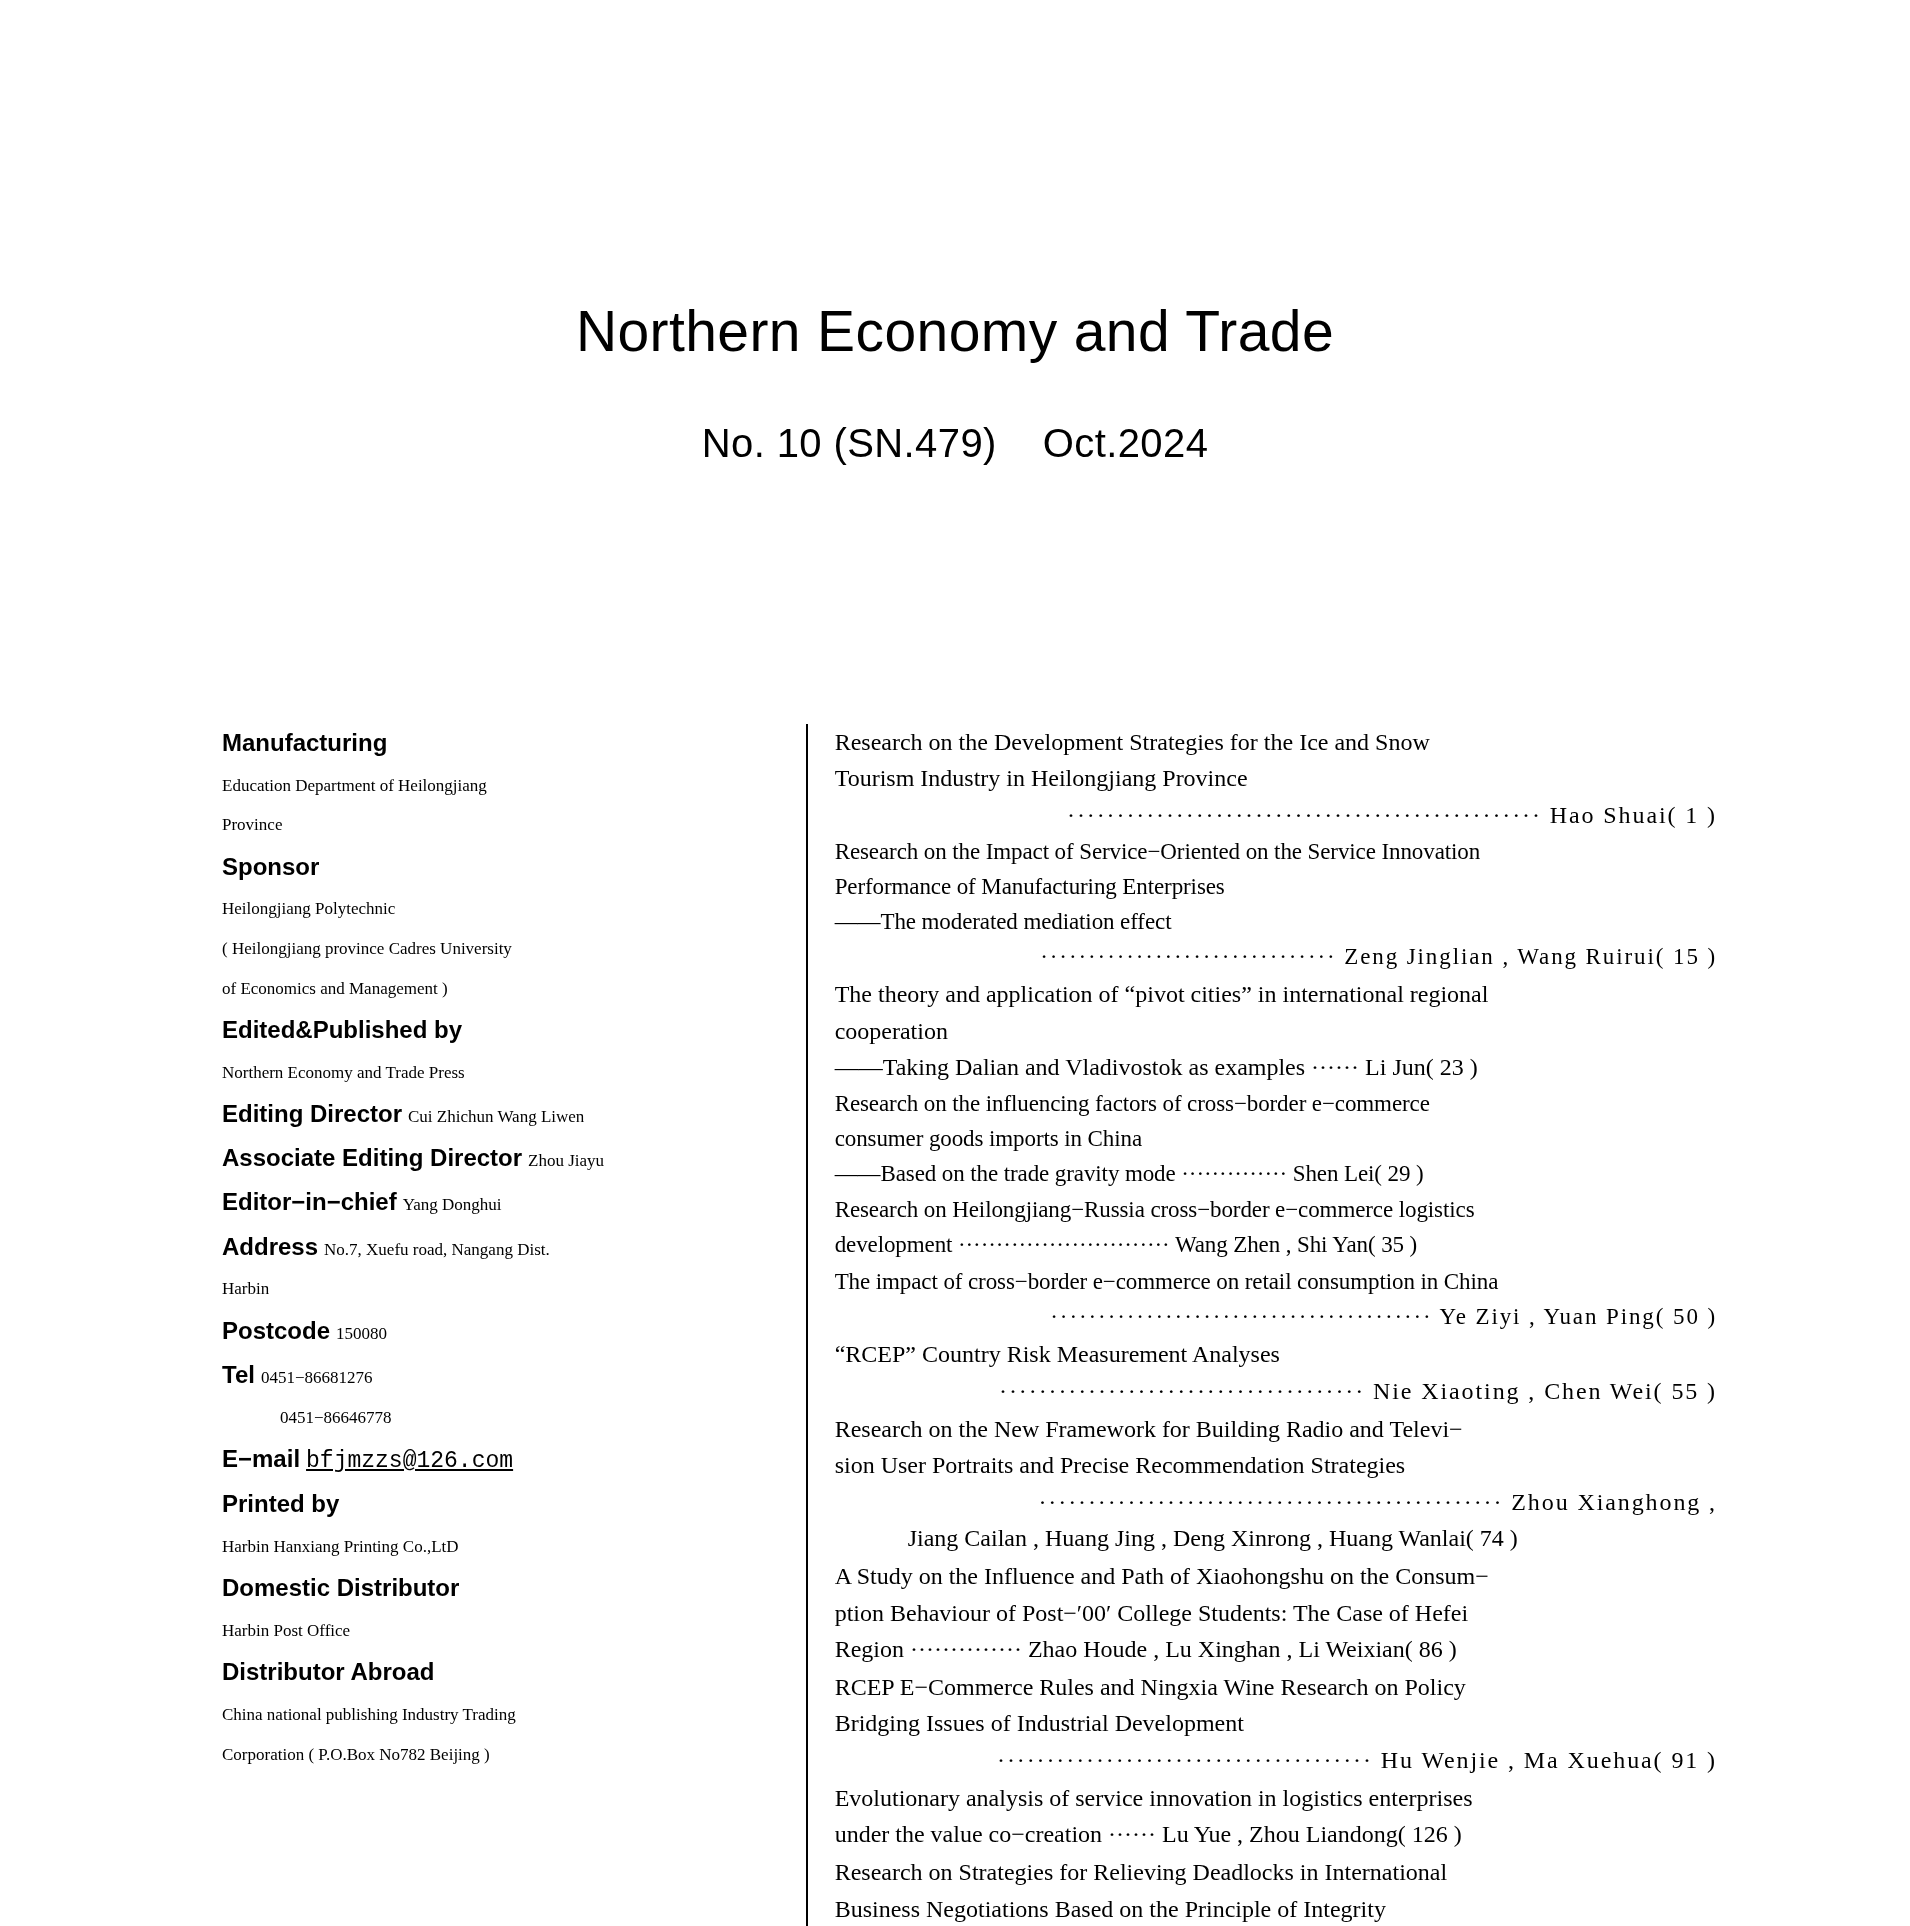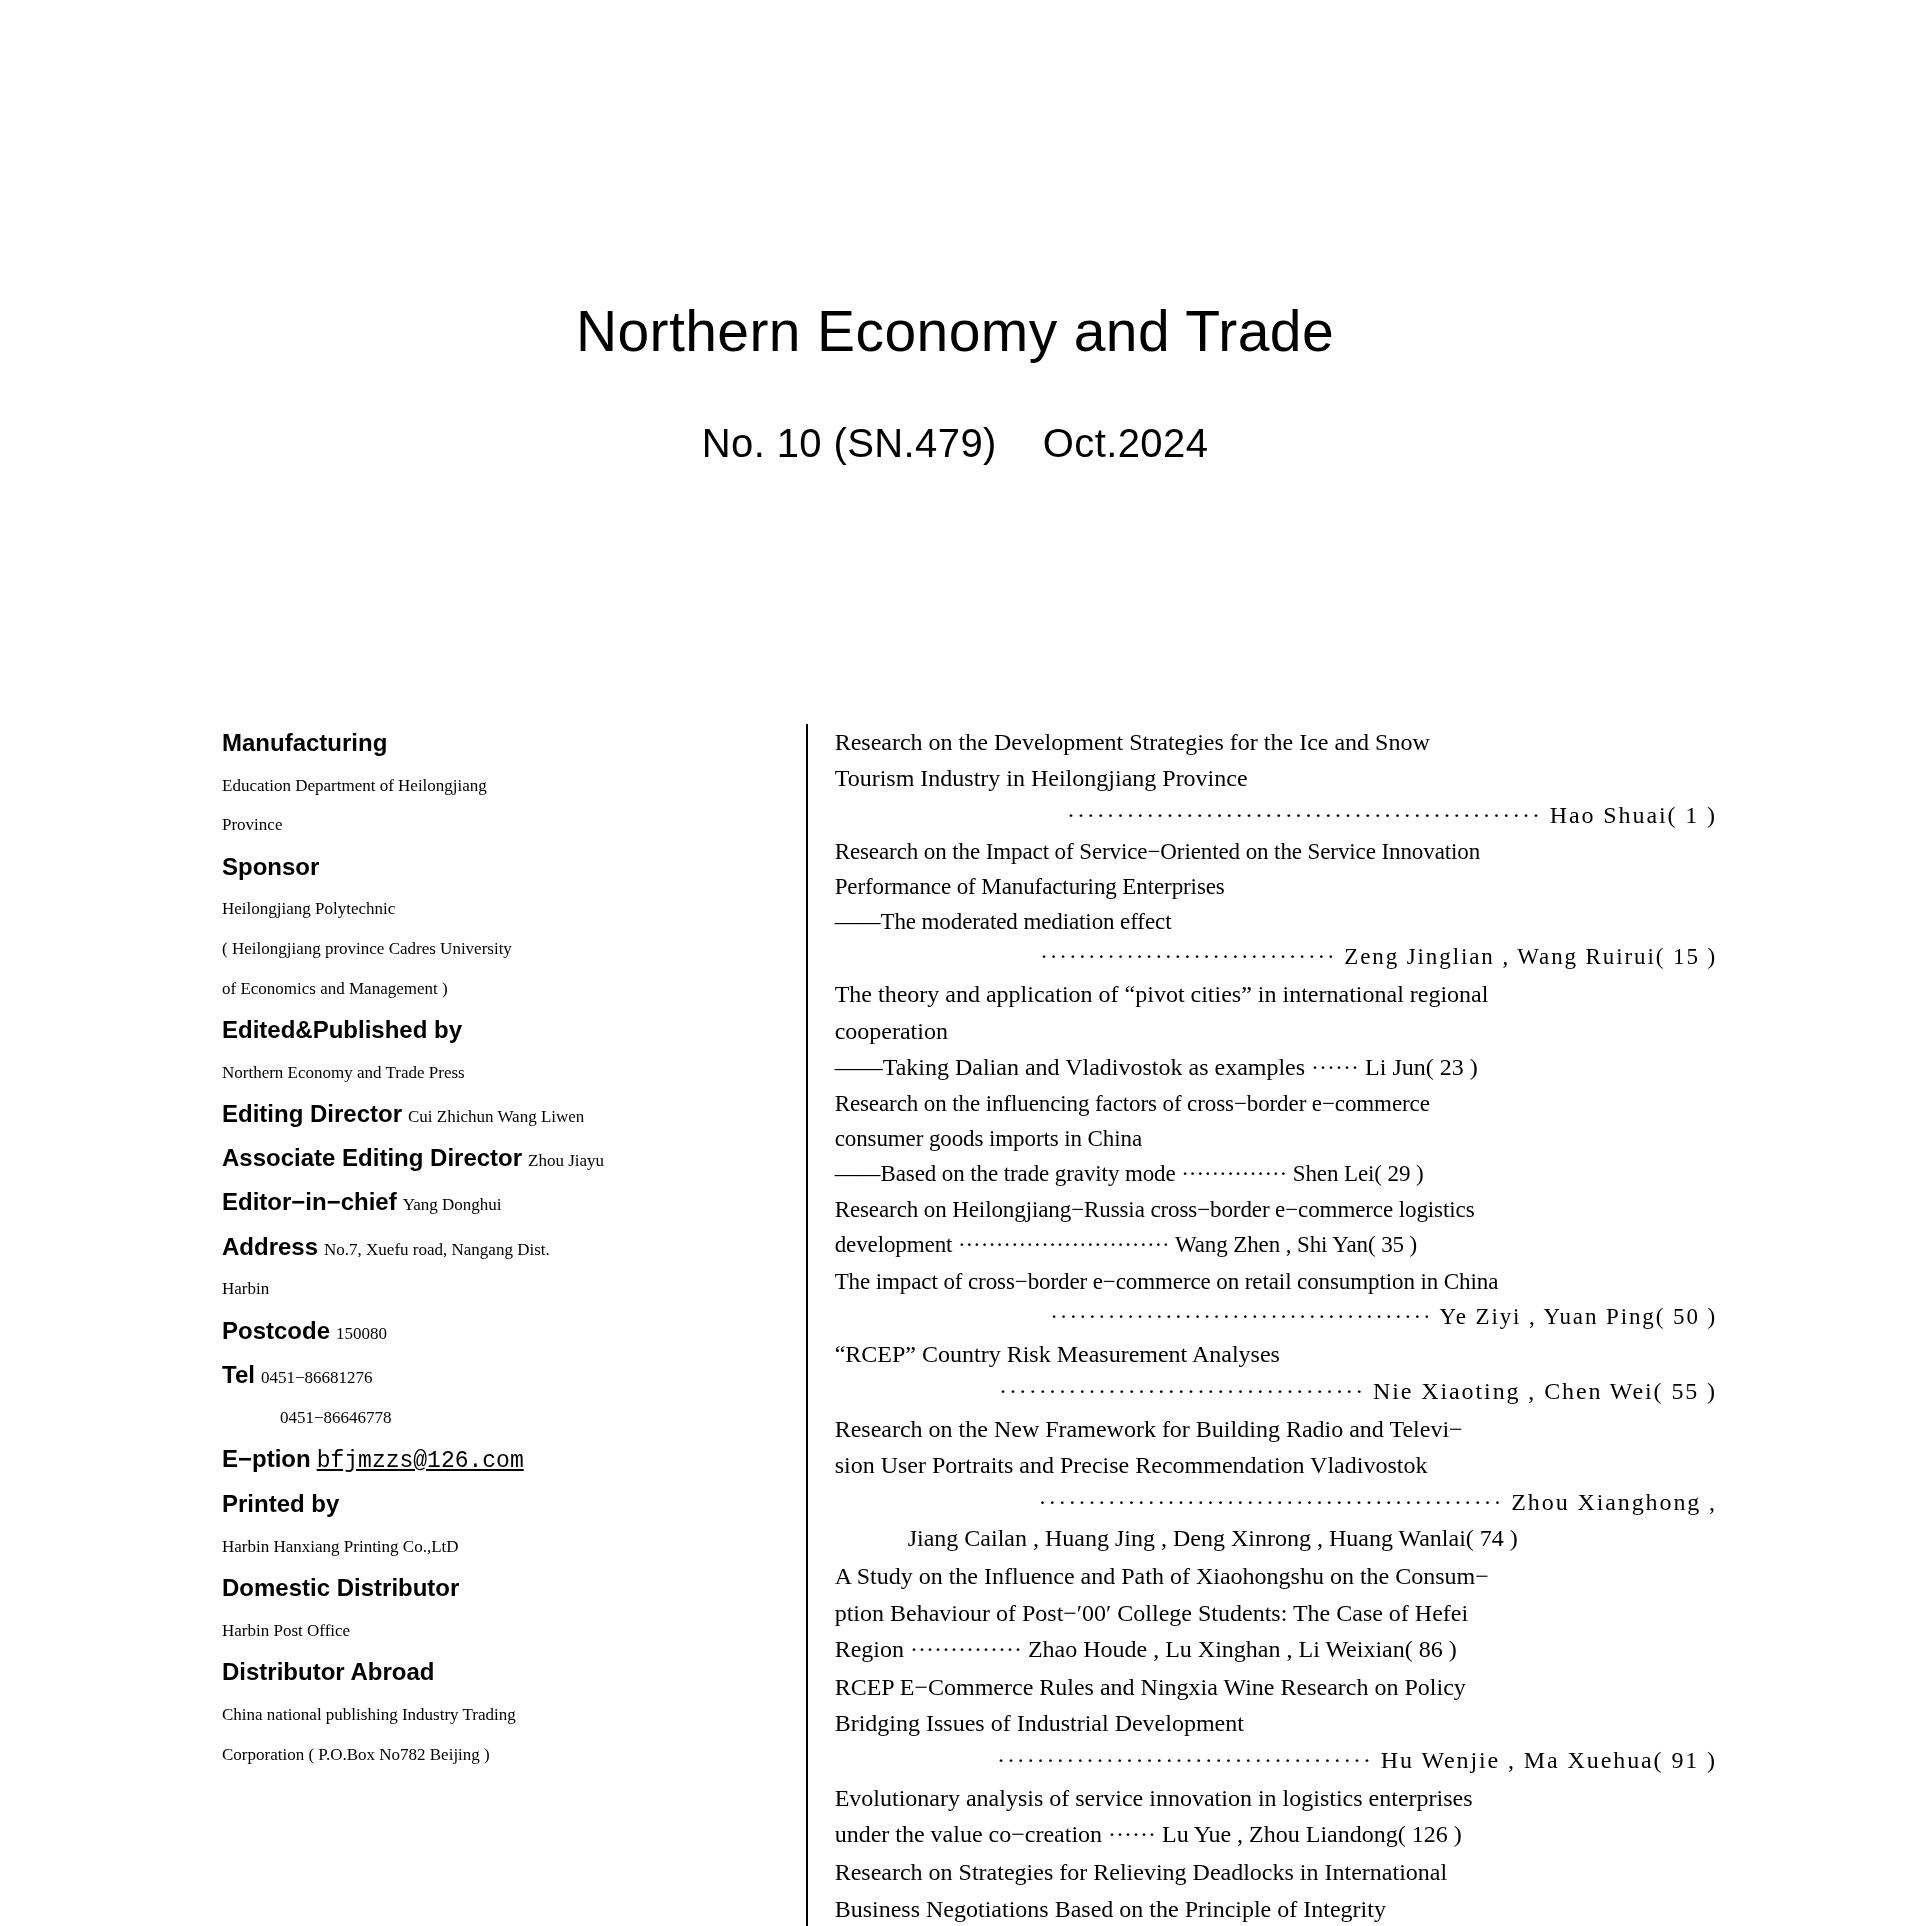--- a/index.html
+++ b/index.html
@@ -152,21 +152,21 @@
       <p class="line"><span class="lbl">Editor−in−chief</span> <span class="val">Yang Donghui</span></p>
 
       <p class="line tight"><span class="lbl">Address</span> <span class="val">No.7,  Xuefu road, Nangang Dist.</span></p>
       <p class="line"><span class="val">Harbin</span></p>
 
       <p class="line"><span class="lbl">Postcode</span> <span class="val">150080</span></p>
 
       <p class="line tight"><span class="lbl">Tel</span> <span class="val">0451−86681276</span></p>
       <p class="line indent"><span class="val">0451−86646778</span></p>
 
-      <p class="line"><span class="lbl">E−ption</span> <a class="email-link" href="#">bfjmzzs@126.com</a></p>
+      <p class="line"><span class="lbl">E−mail</span> <a class="email-link" href="#">bfjmzzs@126.com</a></p>
 
       <p class="line tight"><span class="lbl">Printed by</span></p>
       <p class="line"><span class="val">Harbin Hanxiang Printing Co.,LtD</span></p>
 
       <p class="line tight"><span class="lbl">Domestic Distributor</span></p>
       <p class="line"><span class="val">Harbin Post Office</span></p>
 
       <p class="line tight"><span class="lbl">Distributor Abroad</span></p>
       <p class="line tight"><span class="val">China national publishing Industry Trading</span></p>
       <p class="line"><span class="val">Corporation ( P.O.Box No782 Beijing )</span></p>
@@ -212,21 +212,21 @@
         <span class="sub toc-line-right dots">········································  Ye Ziyi , Yuan Ping( 50 )</span>
       </div>
 
       <div class="toc-entry">
         <span>“RCEP” Country Risk Measurement Analyses</span>
         <span class="sub toc-line-right dots">·····································  Nie Xiaoting , Chen Wei( 55 )</span>
       </div>
 
       <div class="toc-entry">
         <span>Research on the New Framework for Building Radio and Televi−</span>
-        <span class="sub">sion User Portraits and Precise Recommendation Vladivostok</span>
+        <span class="sub">sion User Portraits and Precise Recommendation Strategies</span>
         <span class="sub toc-line-right dots">···············································  Zhou Xianghong ,</span>
         <span class="sub ind2">Jiang Cailan , Huang Jing , Deng Xinrong , Huang Wanlai( 74 )</span>
       </div>
 
       <div class="toc-entry">
         <span>A Study on the Influence and Path of Xiaohongshu on the Consum−</span>
         <span class="sub">ption Behaviour of Post−′00′ College Students: The Case of Hefei</span>
         <span class="sub">Region  ··············  Zhao Houde , Lu Xinghan , Li Weixian( 86 )</span>
       </div>
 

